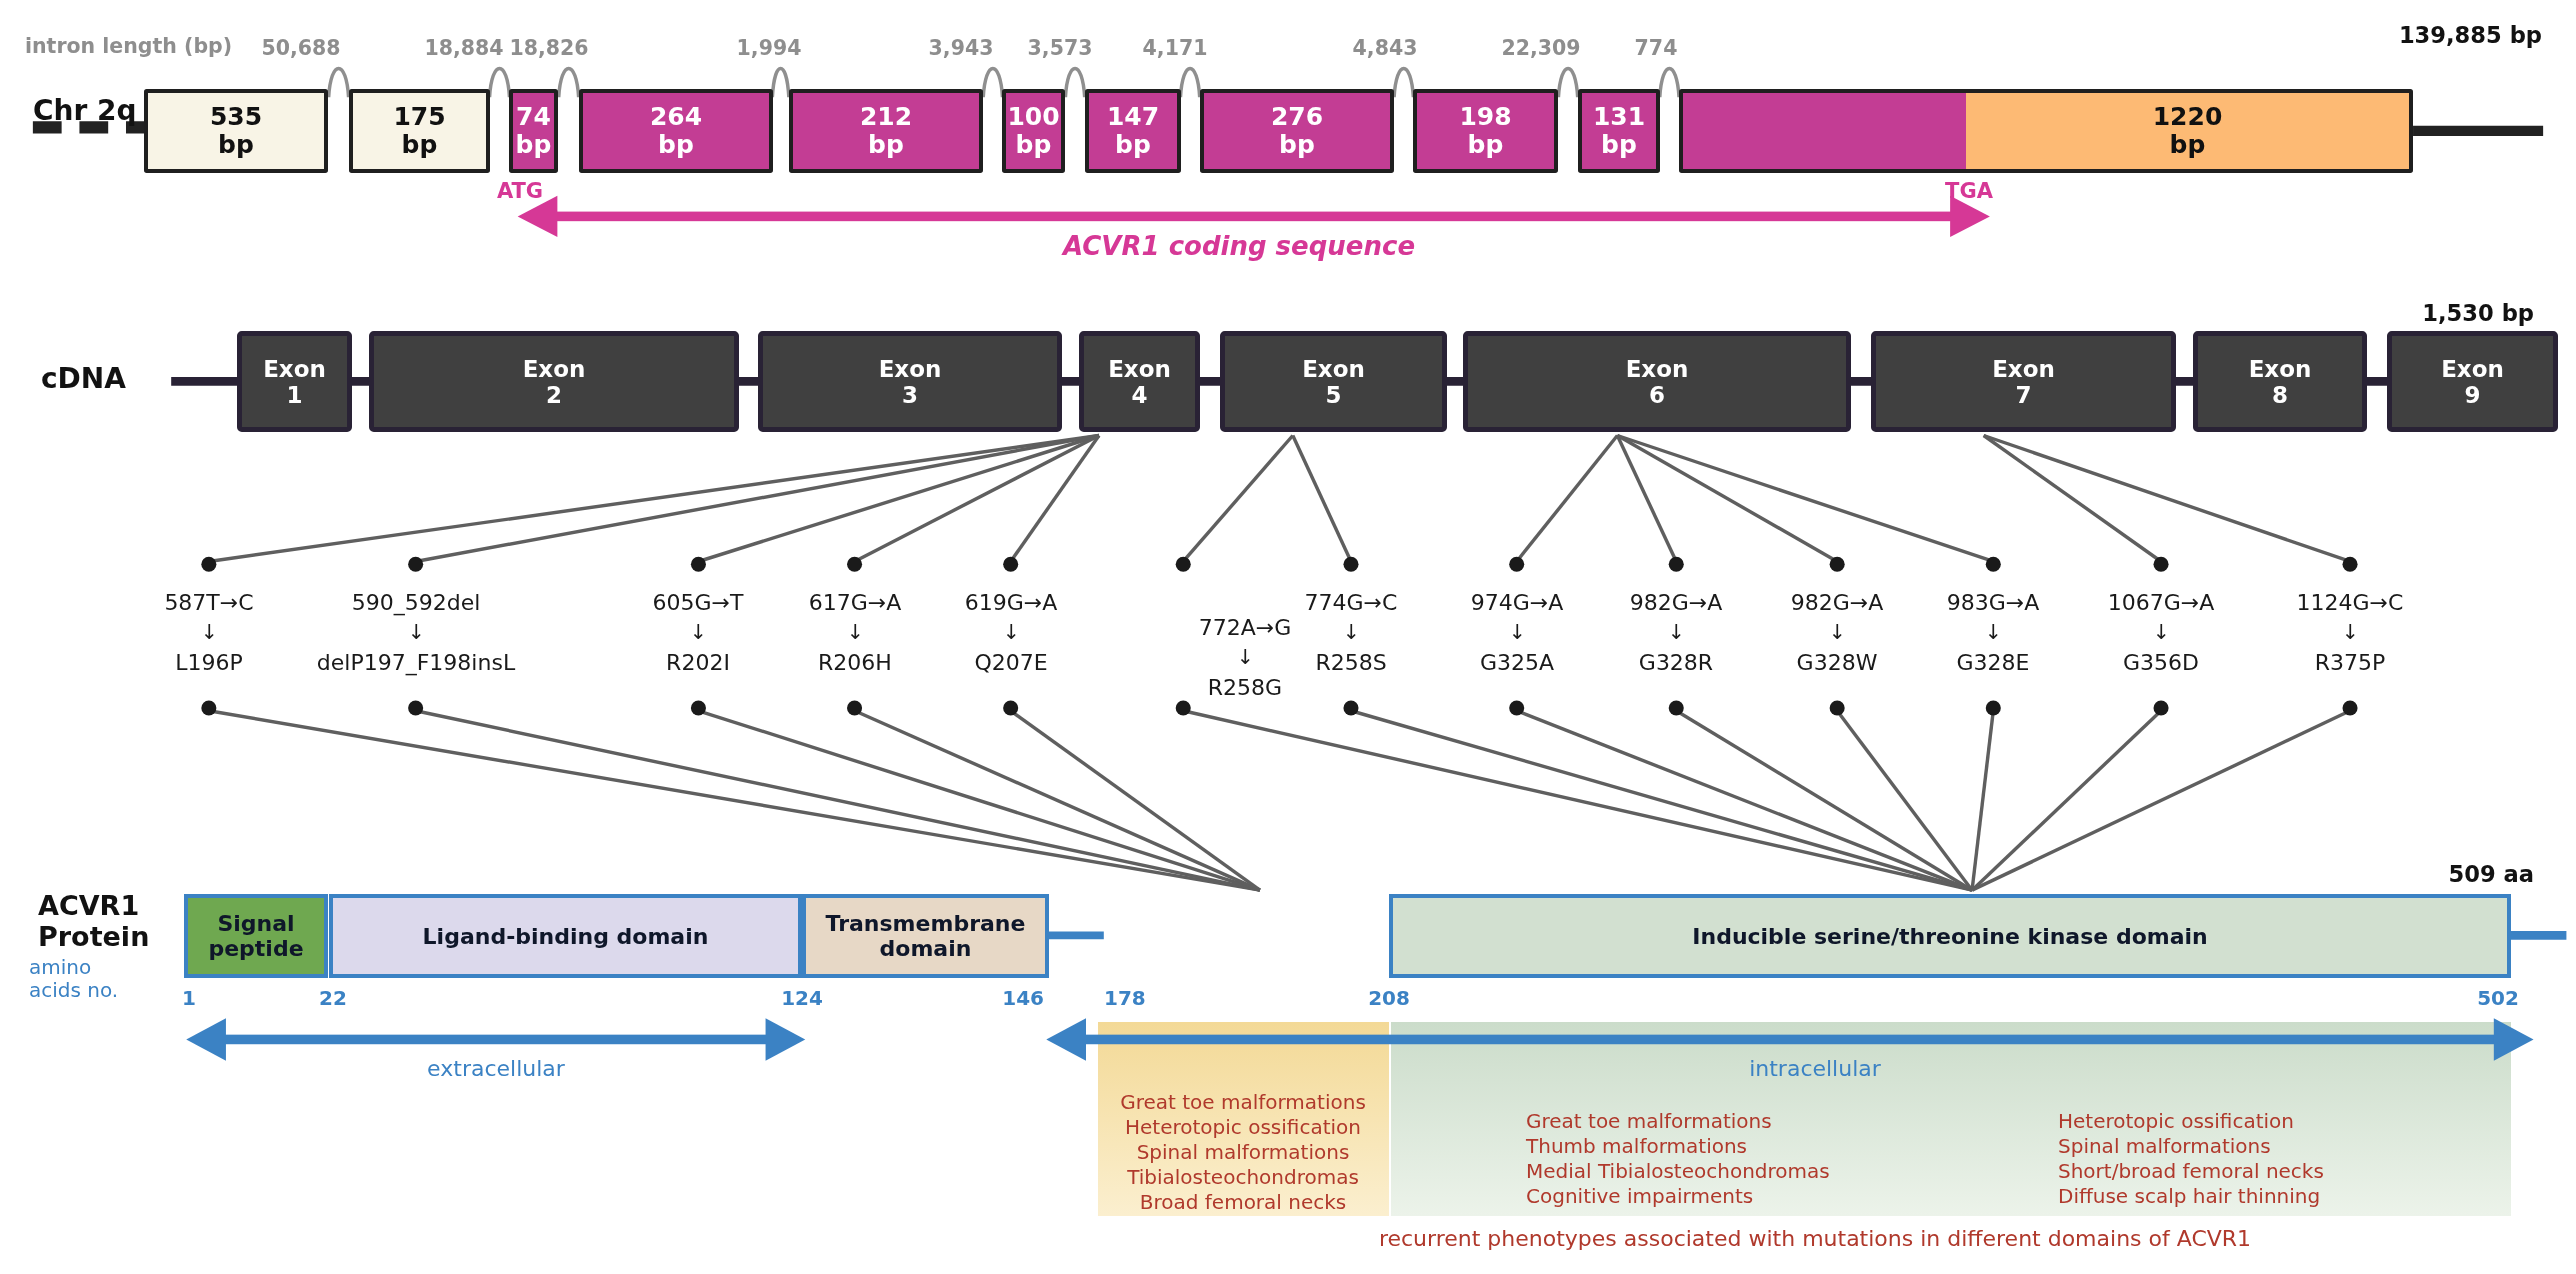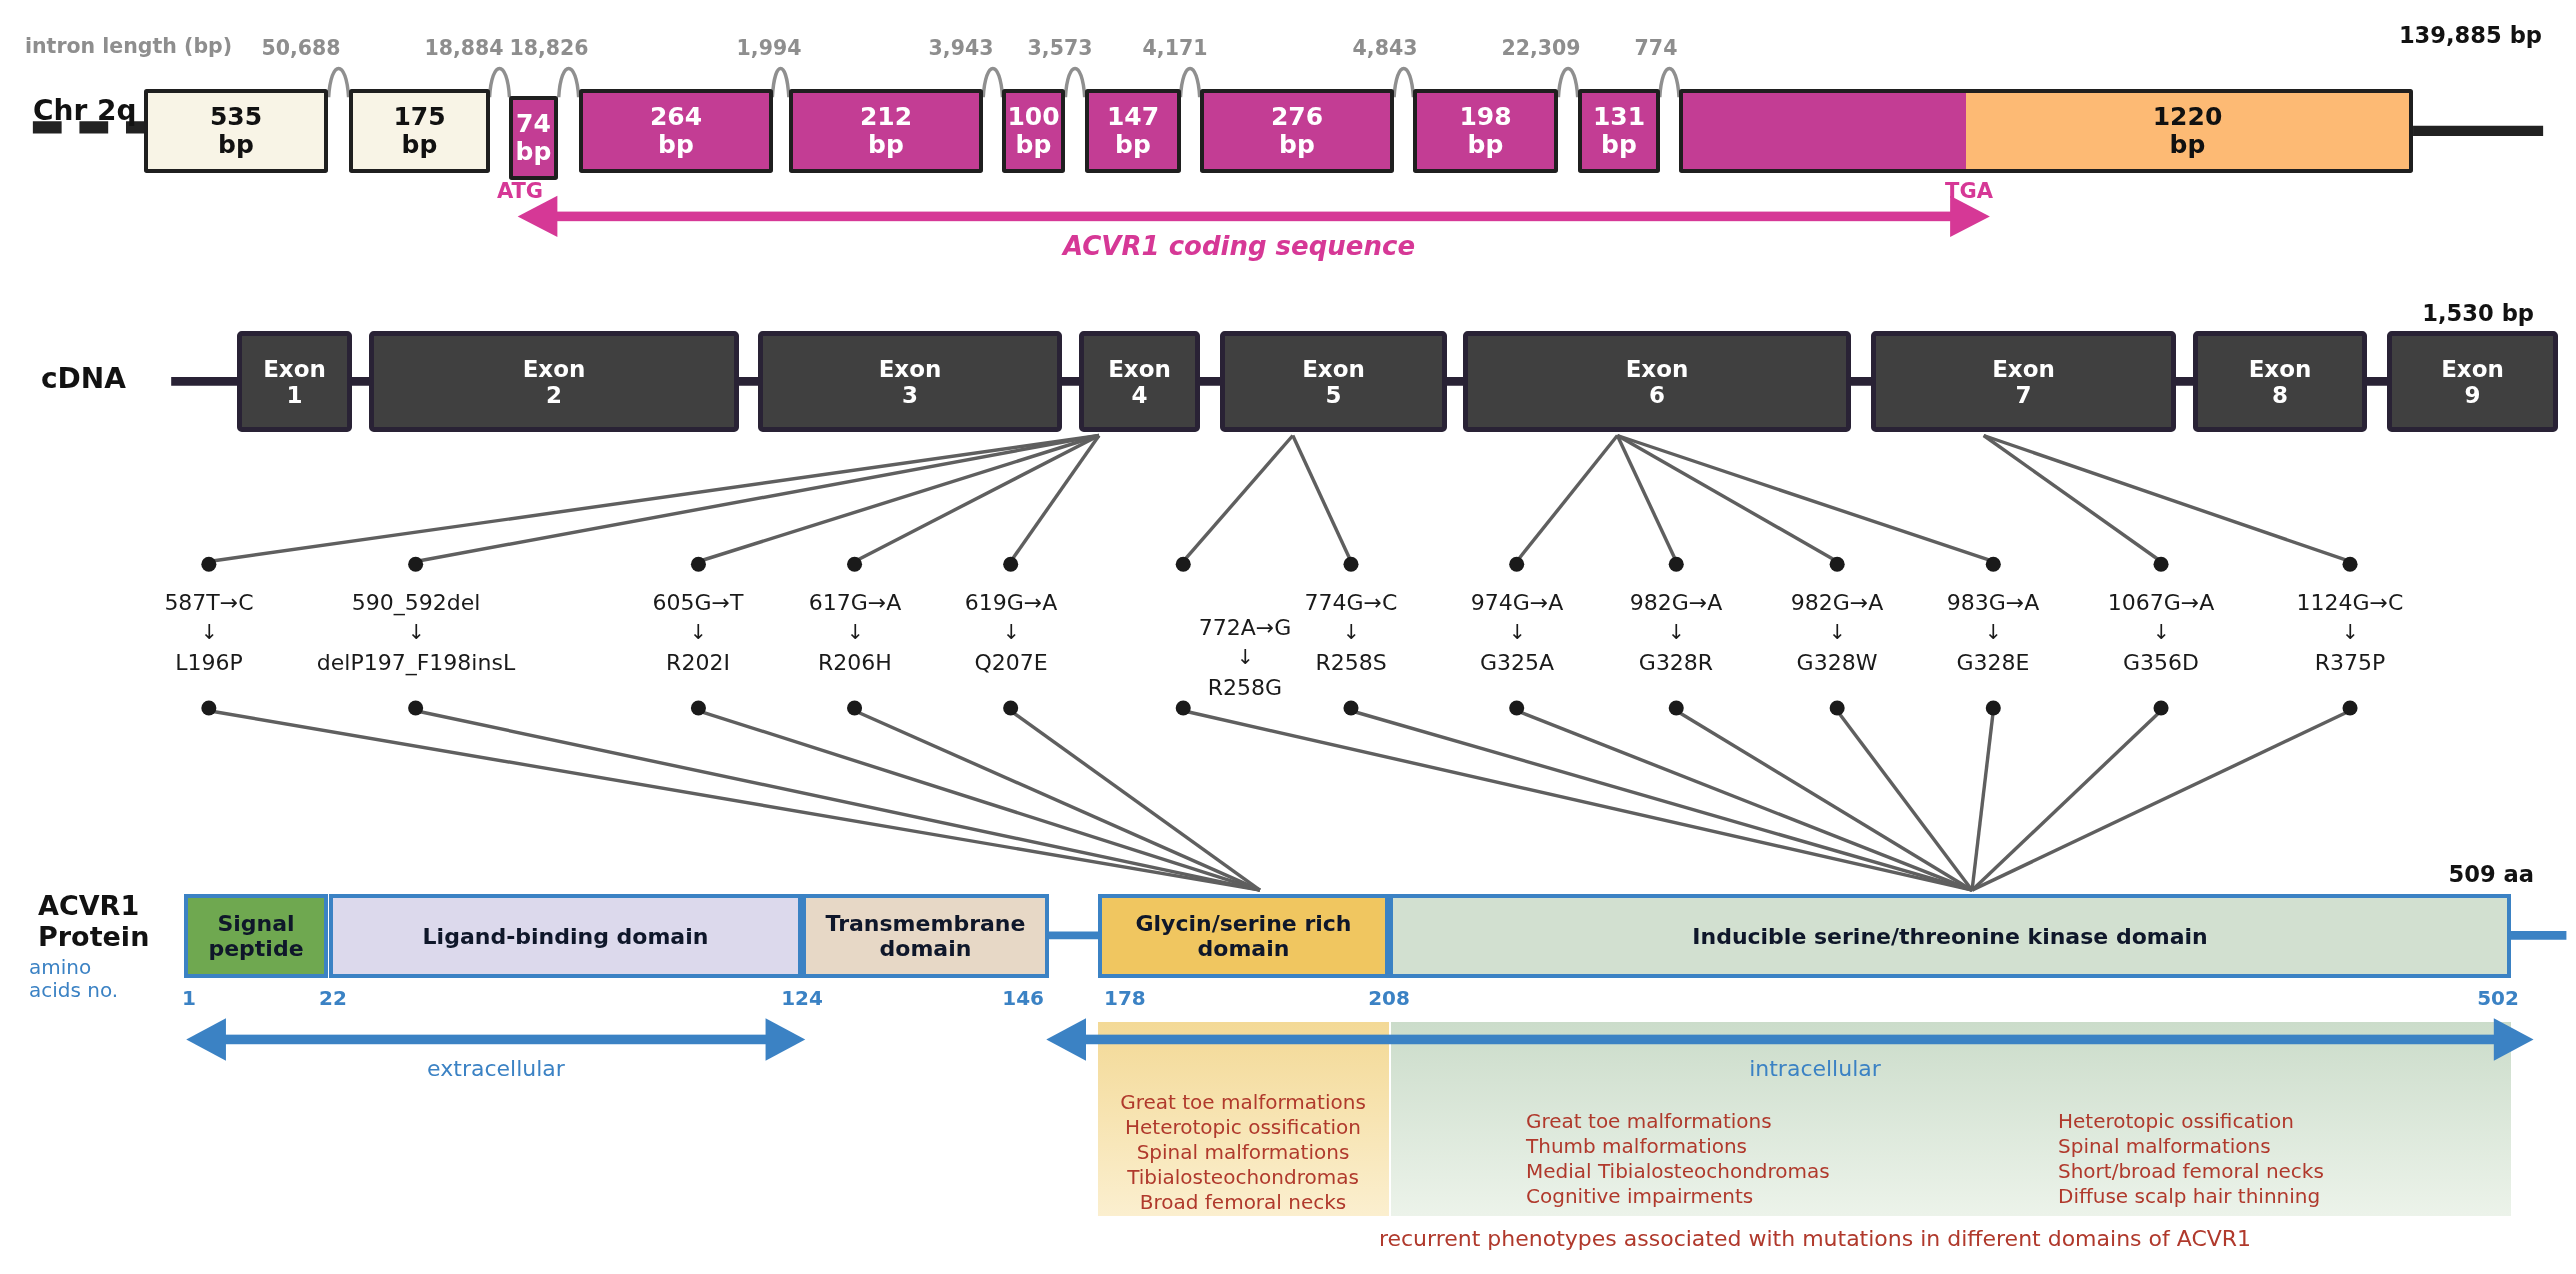--- a/index.html
+++ b/index.html
@@ -159,21 +159,21 @@
   <div class="blk-bold" style="left:33px;top:94px;font-size:28px;">Chr 2q</div>
 
   <div class="gbox cream" style="left:144px;width:184px;">
       <span>535</span>
       <span>bp</span>
     </div>
   <div class="gbox cream" style="left:349px;width:141px;">
       <span>175</span>
       <span>bp</span>
     </div>
-  <div class="gbox pink" style="left:509px;width:49px;margin-top:7px;">
+  <div class="gbox pink" style="left:509px;width:49px;">
       <span>74</span>
       <span>bp</span>
     </div>
   <div class="gbox pink" style="left:579px;width:194px;">
       <span>264</span>
       <span>bp</span>
     </div>
   <div class="gbox pink" style="left:789px;width:194px;">
       <span>212</span>
       <span>bp</span>
@@ -325,21 +325,20 @@
   </div>
   <div class="blue-lab" style="left:29px;top:956px;font-size:20px;line-height:22.6px;">
     <div>amino</div>
     <div>acids no.</div>
   </div>
   <div class="blk-bold" style="left:2534px;top:861px;font-size:22.6px;transform:translateX(-100%);">509 aa</div>
 
   <div class="pdom" style="left:184px;width:144px;background:#6fa850;">Signal peptide</div>
   <div class="pdom" style="left:802px;width:247px;background:#e7d8c6;">Transmembrane domain</div>
   <div class="pdom" style="left:329px;width:473px;background:#dcd9ec;">Ligand-binding domain</div>
-  <div class="pdom" style="left:1098px;width:291px;background:#f0c660;">Glycin/serine rich domain</div>
   <div class="pdom" style="left:1389px;width:1122px;background:#d2e0d0;">Inducible serine/threonine kinase domain</div>
 
   <div class="aanum" style="left:182px;">1</div>
   <div class="aanum" style="left:333px;transform:translateX(-50%);">22</div>
   <div class="aanum" style="left:802px;transform:translateX(-50%);">124</div>
   <div class="aanum" style="left:1044px;transform:translateX(-100%);">146</div>
   <div class="aanum" style="left:1104px;">178</div>
   <div class="aanum" style="left:1389px;transform:translateX(-50%);">208</div>
   <div class="aanum" style="left:2498px;transform:translateX(-50%);">502</div>
 

